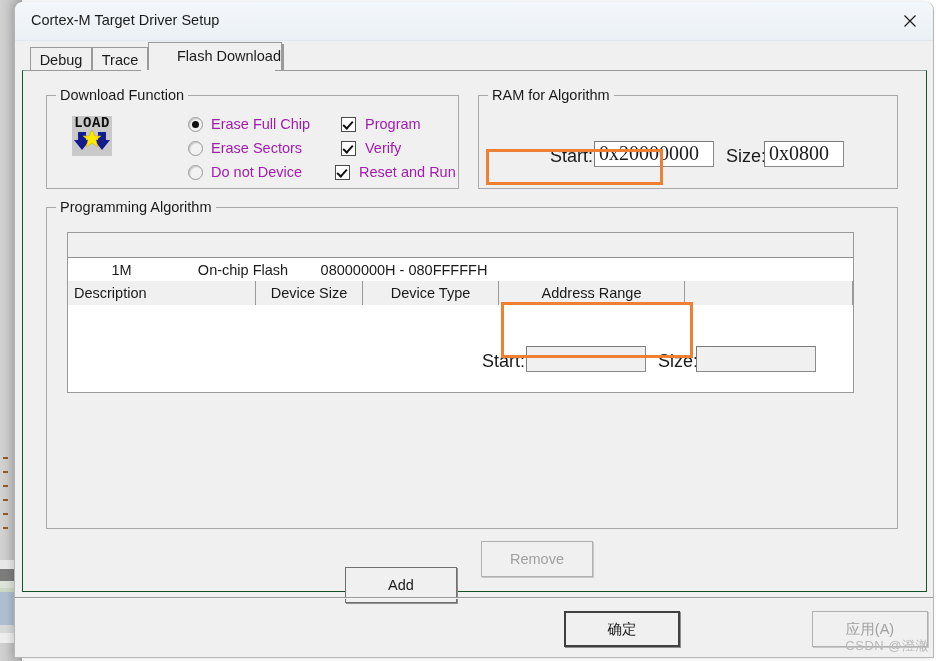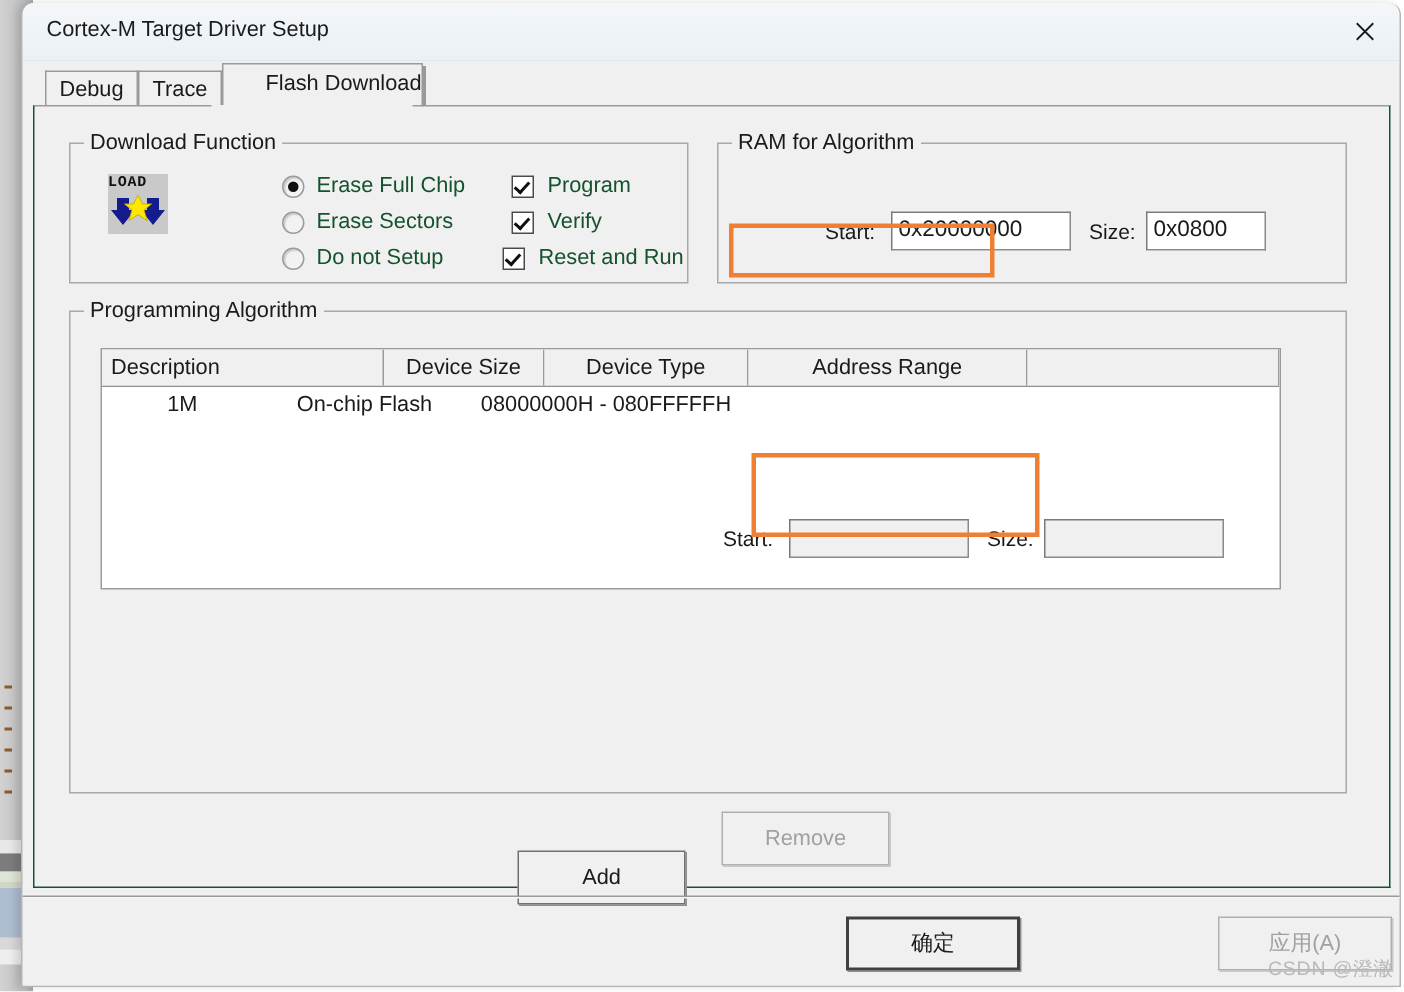--- a/index.html
+++ b/index.html
@@ -197,36 +197,36 @@
     top: 20px;
     width: 40px;
     height: 40px;
     background: #c9c9c9;
   }
   .load-word {
     position: absolute;
     left: 0;
     top: 1px;
     width: 40px;
-    text-align: left;
+    text-align: center;
     font-family: "Liberation Mono", monospace;
-    font-size: 10px;
+    font-size: 14px;
     font-weight: bold;
     letter-spacing: 0.5px;
     color: #101010;
     line-height: 12px;
   }
 
   
   .radio-row, .check-row {
     position: absolute;
     display: flex;
     align-items: center;
     font-size: 14.5px;
-    color: #14532d;
+    color: #a21caf;
     white-space: nowrap;
     cursor: pointer;
     padding-left: 36px;
   }
   .radio-mark {
     width: 13px;
     height: 13px;
     border-radius: 50%;
     background: #f2f2f2;
     border: 1px solid #9a9a9a;
@@ -269,38 +269,39 @@
   #rad-0 { left: 105px; top: 20px; }
   #rad-1 { left: 105px; top: 44px; }
   #rad-2 { left: 105px; top: 68px; }
   #chk-0 { left: 258px; top: 20px; }
   #chk-1 { left: 258px; top: 44px; }
   #chk-2 { left: 252px; top: 68px; }
 
   
   .field-label {
     position: absolute;
-    font-size: 14px;
+    font-size: 18px;
     color: #1a1a1a;
     white-space: nowrap;
   }
   .textbox {
     position: absolute;
     background: #ffffff;
     border: 1px solid #8a8a8a;
     border-top-color: #7a7a7a;
     border-left-color: #7a7a7a;
     box-sizing: border-box;
-    font-size: 15px;
+    font-size: 20px;
     color: #1a1a1a;
     padding: 2px 4px;
     line-height: 18px;
     cursor: text;
     overflow: hidden;
     white-space: nowrap;
+    font-family: Liberation Serif, serif;
   }
   .textbox.disabled {
     background: #f0f0f0;
     color: #8a8a8a;
   }
 
   #lbl-ram-start  { left: 71px; top: 50px; }
   #txt-ram-start  { left: 115px; top: 45px; width: 120px; height: 26px; }
   #lbl-ram-size   { left: 247px; top: 50px; }
   #txt-ram-size   { left: 285px; top: 45px; width: 80px; height: 26px; }
@@ -334,20 +335,21 @@
     height: 24px;
     line-height: 24px;
     font-size: 14.5px;
     color: #1a1a1a;
     background: #f0f0f0;
     border-right: 1px solid #9a9a9a;
     box-sizing: border-box;
     white-space: nowrap;
     overflow: hidden;
     cursor: pointer;
+    margin-top: 48px;
   }
   .lv-th.left  { padding-left: 6px; text-align: left; }
   .lv-th.center{ text-align: center; }
   .lv-row {
     display: flex;
     height: 24px;
     cursor: default;
   }
   .lv-td {
     height: 24px;
@@ -479,21 +481,21 @@
         <div class="radio-row" id="rad-0">
           <span class="radio-mark on"></span>
           <span>Erase Full Chip</span>
         </div>
         <div class="radio-row" id="rad-1">
           <span class="radio-mark"></span>
           <span>Erase Sectors</span>
         </div>
         <div class="radio-row" id="rad-2">
           <span class="radio-mark"></span>
-          <span>Do not Setup</span>
+          <span>Do not Device</span>
         </div>
 
         <div class="check-row" id="chk-0">
           <span class="check-mark on"></span>
           <span>Program</span>
         </div>
         <div class="check-row" id="chk-1">
           <span class="check-mark on"></span>
           <span>Verify</span>
         </div>

